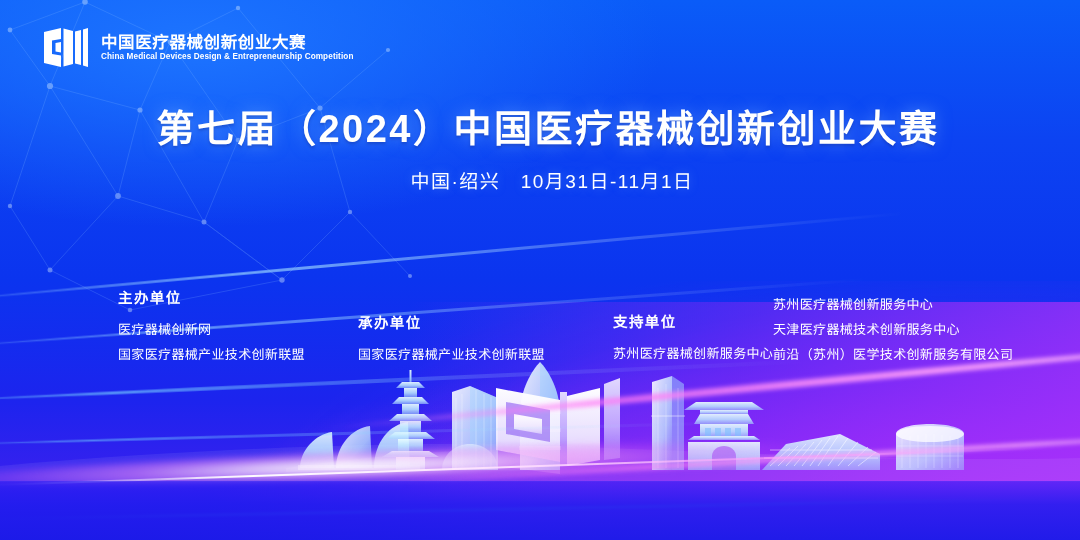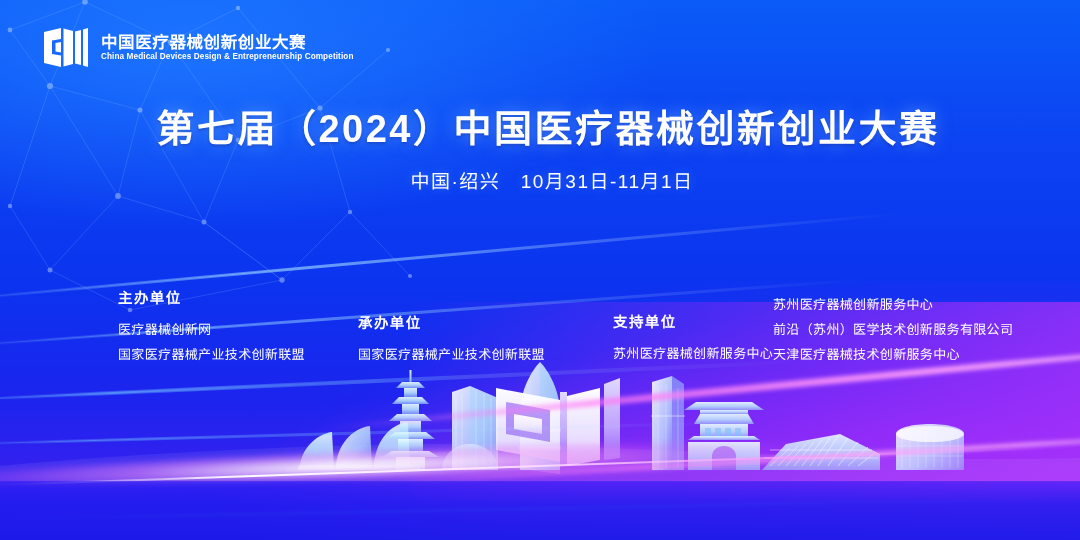--- a/index.html
+++ b/index.html
@@ -451,18 +451,18 @@
       <div class="org-head">承办单位</div>
       <div class="org-item">国家医疗器械产业技术创新联盟</div>
     </div>
     <div class="org-col c3">
       <div class="org-head">支持单位</div>
       <div class="org-item">苏州医疗器械创新服务中心</div>
     </div>
     <div class="org-col c4">
       <div class="org-head">支持单位续</div>
       <div class="org-item">苏州医疗器械创新服务中心</div>
+      <div class="org-item">天津医疗器械技术创新服务中心</div>
       <div class="org-item">前沿（苏州）医学技术创新服务有限公司</div>
-      <div class="org-item">天津医疗器械技术创新服务中心</div>
     </div>
   </div>
 
 </div>
 
 </body></html>

